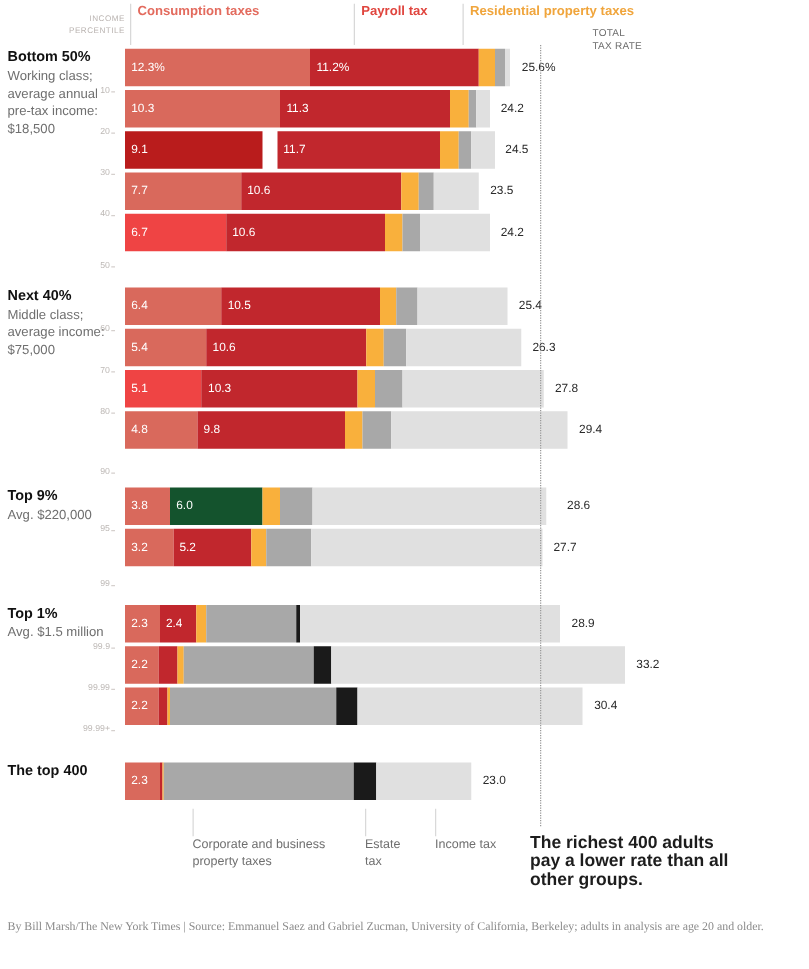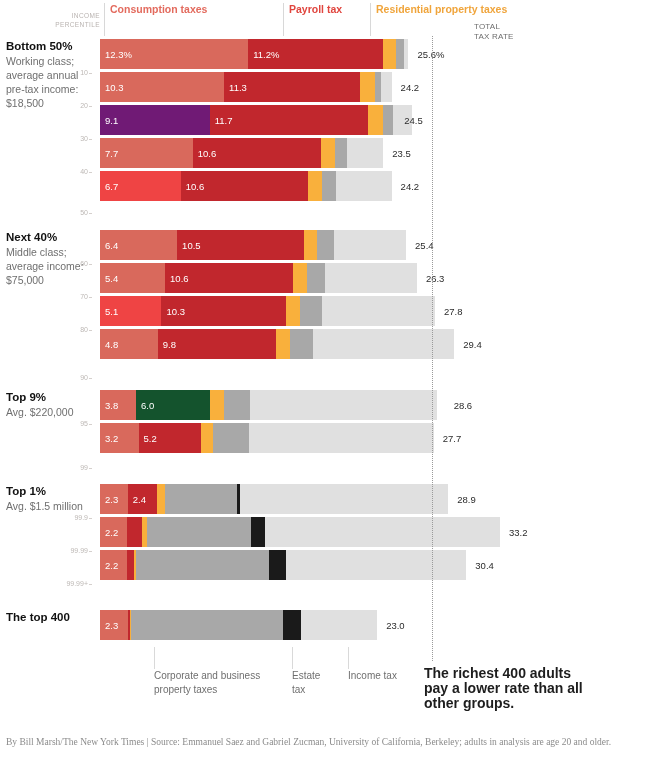--- a/index.html
+++ b/index.html
@@ -160,24 +160,24 @@
           <span class="seg-label">11.3</span>
         </div>
         <div class="seg" style="width: 14.46px; background: rgb(249, 176, 60);"></div>
         <div class="seg" style="width: 6.025px; background: rgb(168, 168, 168);"></div>
         <div class="seg" style="width: 10.845px; background: rgb(224, 224, 224);"></div>
       </div>
       <div class="total" style="left: 400.61px;">24.2</div>
     </div>
     <div class="row" style="top: 69px; left: 0px; height: 30px; width: 647px;">
       <div class="bar" style="left: 100px;">
-        <div class="seg" style="width: 109.655px; background: #701a75;">
+        <div class="seg" style="width: 109.655px; background: #b91c1c;">
           <span class="seg-label">9.1</span>
         </div>
-        <div class="seg" style="width: 158px; background: rgb(193, 39, 45);">
+        <div class="seg" style="width: 130px; background: rgb(193, 39, 45); margin-left: 12px;">
           <span class="seg-label">11.7</span>
         </div>
         <div class="seg" style="width: 15.665px; background: rgb(249, 176, 60);"></div>
         <div class="seg" style="width: 9.64px; background: rgb(168, 168, 168);"></div>
         <div class="seg" style="width: 19.28px; background: rgb(224, 224, 224);"></div>
       </div>
       <div class="total" style="left: 404.225px;">24.5</div>
     </div>
     <div class="row" style="top: 102px; left: 0px; height: 30px; width: 647px;">
       <div class="bar" style="left: 100px;">

